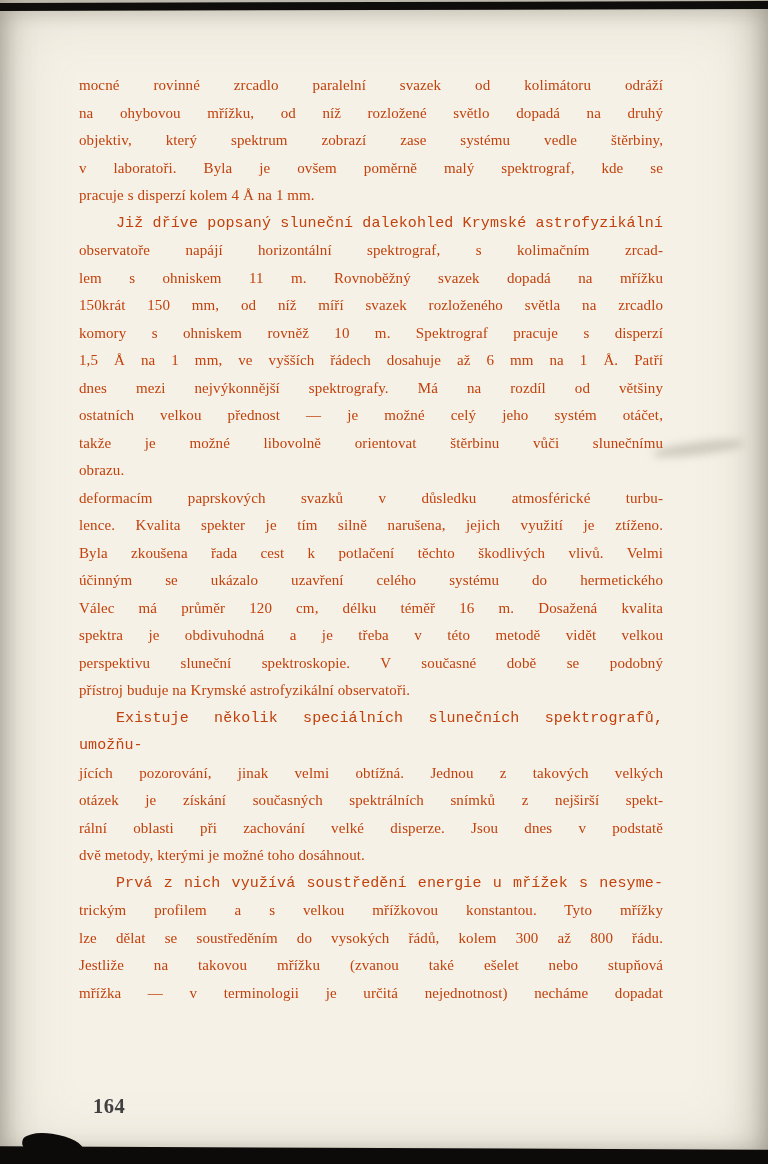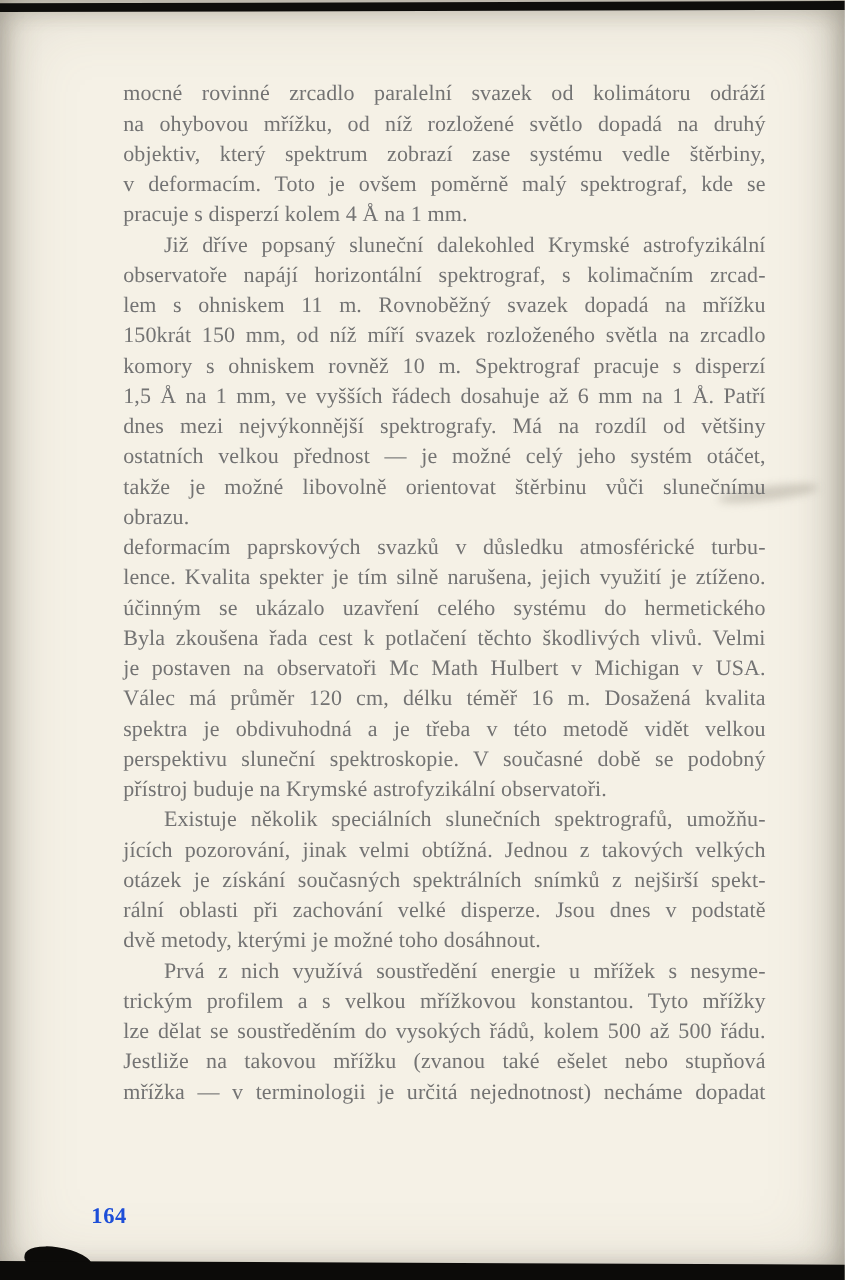--- a/index.html
+++ b/index.html
@@ -45,94 +45,93 @@
     position: absolute;
     left: 652px; top: 442px;
     width: 92px; height: 13px;
     background: rgba(110, 104, 90, 0.28);
     border-radius: 50%;
     filter: blur(4px);
     transform: rotate(-7deg);
   }
   .text-block {
     position: absolute;
-    left: 112px;
+    left: 79px;
     top: 72px;
     width: 584px;
-    font-size: 20px;
+    font-size: 15px;
     line-height: 27.5px;
-    color: #737373;
+    color: #c2410c;
     letter-spacing: 0.1px;
   }
   .paragraph { margin: 0; }
   .line {
     text-align: justify;
     text-align-last: justify;
     white-space: normal;
   }
   .line.last-line { text-align-last: left; }
-  .line.first-indent { text-indent: 37px; }
+  .line.first-indent { text-indent: 37px; font-family: Liberation Mono, monospace; }
   .page-number {
     position: absolute;
-    left: 83px;
+    left: 93px;
     top: 1095px;
     font-size: 20.5px;
     font-weight: bold;
-    color: #1d4ed8;
+    color: #404040;
     letter-spacing: 0.5px;
   }
 </style>
 </head>
 <body>
 
 <div class="scan">
   <div class="edge-top"></div>
   <div class="smudge"></div>
   <div class="text-block">
       <div class="paragraph">
         <div class="line">mocné rovinné zrcadlo paralelní svazek od kolimátoru odráží</div>
         <div class="line">na ohybovou mřížku, od níž rozložené světlo dopadá na druhý</div>
         <div class="line">objektiv, který spektrum zobrazí zase systému vedle štěrbiny,</div>
-        <div class="line">v deformacím. Toto je ovšem poměrně malý spektrograf, kde se</div>
+        <div class="line">v laboratoři. Byla je ovšem poměrně malý spektrograf, kde se</div>
         <div class="line last-line">pracuje s disperzí kolem 4 Å na 1 mm.</div>
       </div>
       <div class="paragraph">
         <div class="line first-indent">Již dříve popsaný sluneční dalekohled Krymské astrofyzikální</div>
         <div class="line">observatoře napájí horizontální spektrograf, s kolimačním zrcad-</div>
         <div class="line">lem s ohniskem 11 m. Rovnoběžný svazek dopadá na mřížku</div>
         <div class="line">150krát 150 mm, od níž míří svazek rozloženého světla na zrcadlo</div>
         <div class="line">komory s ohniskem rovněž 10 m. Spektrograf pracuje s disperzí</div>
         <div class="line">1,5 Å na 1 mm, ve vyšších řádech dosahuje až 6 mm na 1 Å. Patří</div>
         <div class="line">dnes mezi nejvýkonnější spektrografy. Má na rozdíl od většiny</div>
         <div class="line">ostatních velkou přednost — je možné celý jeho systém otáčet,</div>
         <div class="line">takže je možné libovolně orientovat štěrbinu vůči slunečnímu</div>
         <div class="line last-line">obrazu.</div>
       </div>
       <div class="paragraph">
         <div class="line">deformacím paprskových svazků v důsledku atmosférické turbu-</div>
         <div class="line">lence. Kvalita spekter je tím silně narušena, jejich využití je ztíženo.</div>
+        <div class="line">Byla zkoušena řada cest k potlačení těchto škodlivých vlivů. Velmi</div>
         <div class="line">účinným se ukázalo uzavření celého systému do hermetického</div>
-        <div class="line">Byla zkoušena řada cest k potlačení těchto škodlivých vlivů. Velmi</div>
-        <div class="line">je postaven na observatoři Mc Math Hulbert v Michigan v USA.</div>
         <div class="line">Válec má průměr 120 cm, délku téměř 16 m. Dosažená kvalita</div>
         <div class="line">spektra je obdivuhodná a je třeba v této metodě vidět velkou</div>
         <div class="line">perspektivu sluneční spektroskopie. V současné době se podobný</div>
         <div class="line last-line">přístroj buduje na Krymské astrofyzikální observatoři.</div>
       </div>
       <div class="paragraph">
         <div class="line first-indent">Existuje několik speciálních slunečních spektrografů, umožňu-</div>
         <div class="line">jících pozorování, jinak velmi obtížná. Jednou z takových velkých</div>
         <div class="line">otázek je získání současných spektrálních snímků z nejširší spekt-</div>
         <div class="line">rální oblasti při zachování velké disperze. Jsou dnes v podstatě</div>
         <div class="line last-line">dvě metody, kterými je možné toho dosáhnout.</div>
       </div>
       <div class="paragraph">
         <div class="line first-indent">Prvá z nich využívá soustředění energie u mřížek s nesyme-</div>
         <div class="line">trickým profilem a s velkou mřížkovou konstantou. Tyto mřížky</div>
-        <div class="line">lze dělat se soustředěním do vysokých řádů, kolem 500 až 500 řádu.</div>
+        <div class="line">lze dělat se soustředěním do vysokých řádů, kolem 300 až 800 řádu.</div>
         <div class="line">Jestliže na takovou mřížku (zvanou také ešelet nebo stupňová</div>
         <div class="line">mřížka — v terminologii je určitá nejednotnost) necháme dopadat</div>
       </div>
     </div>
   <div class="page-number">164</div>
   <div class="corner-blob"></div>
   <div class="edge-bottom"></div>
 </div>
 
 </body></html>

